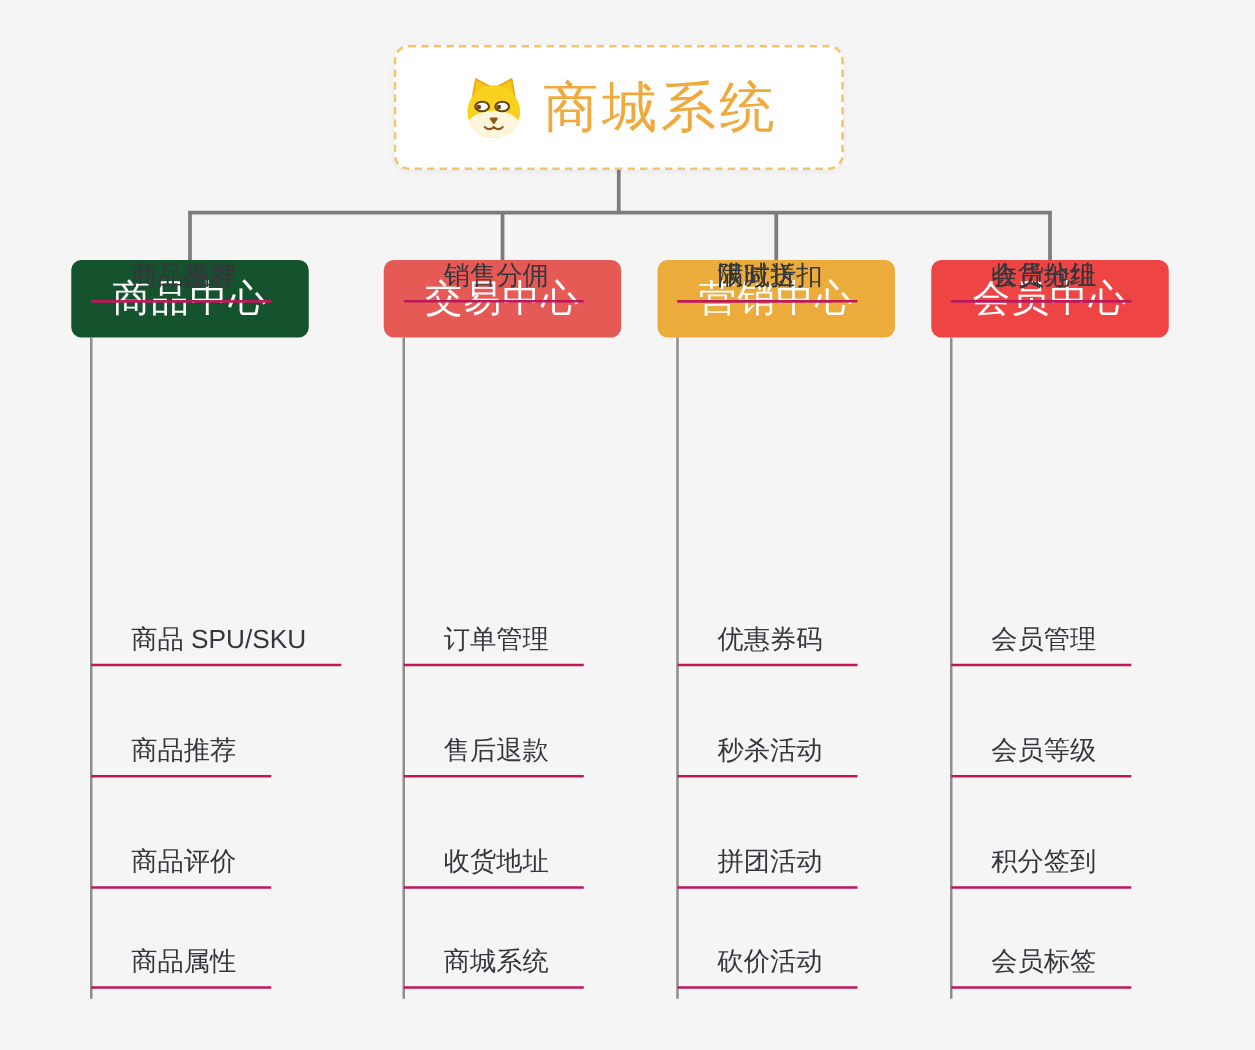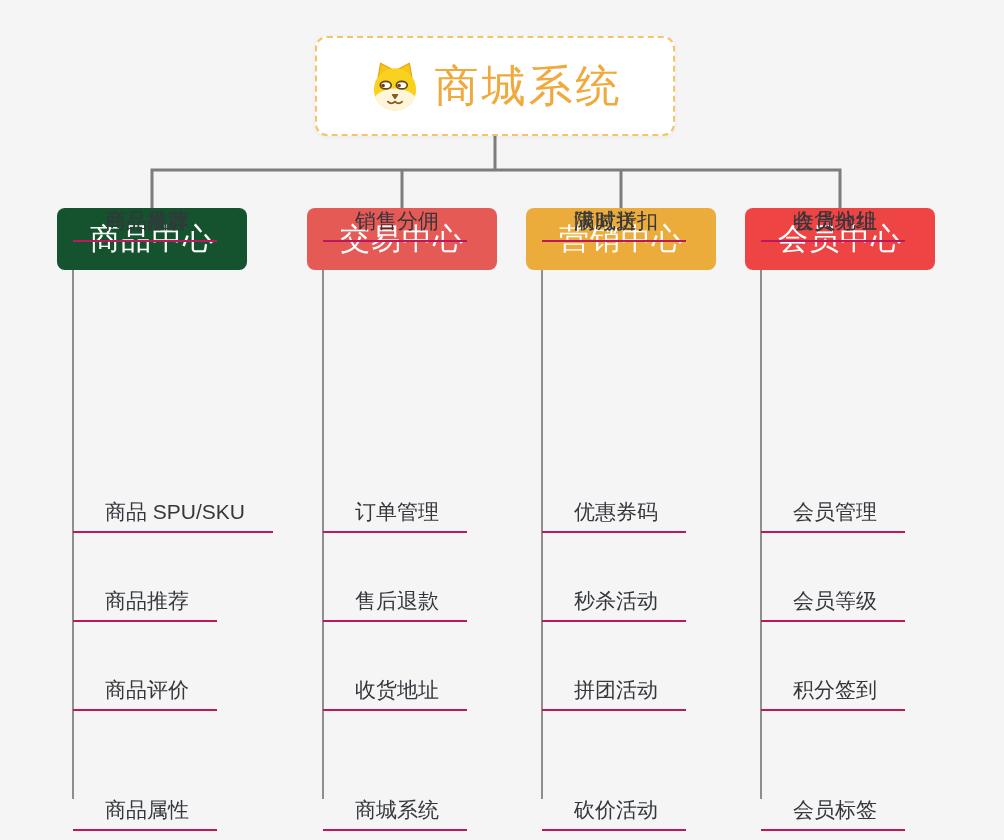--- a/index.html
+++ b/index.html
@@ -42,21 +42,21 @@
     font-size:21px;line-height:25px;color:#34373c;
     padding:0 28px 7px 32px;
     border-bottom:2px solid #be185d;
     white-space:nowrap;
   }
   .item:nth-of-type(1){top:113px;}
   .item:nth-of-type(2){top:202px;}
   .item:nth-of-type(3){top:291px;}
   .item:nth-of-type(4){top:380px;}
   .item:nth-of-type(5){top:469px;}
-  .item:nth-of-type(6){top:589px;text-align:center;}
+  .item:nth-of-type(6){top:549px;text-align:center;}
 
   .b0{left:57px;}
   .b1{left:307px;}
   .b2{left:526px;}
   .b3{left:745px;}
 </style>
 </head>
 <body>
 
 <div class="canvas">

